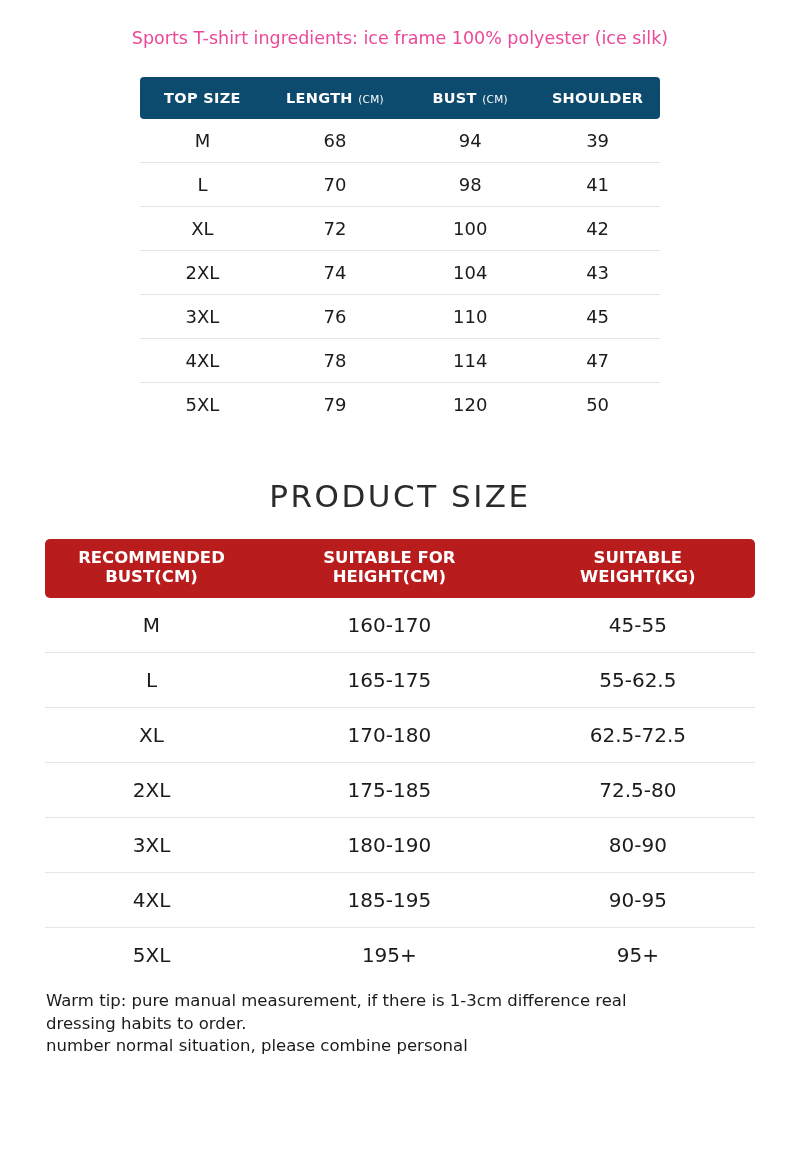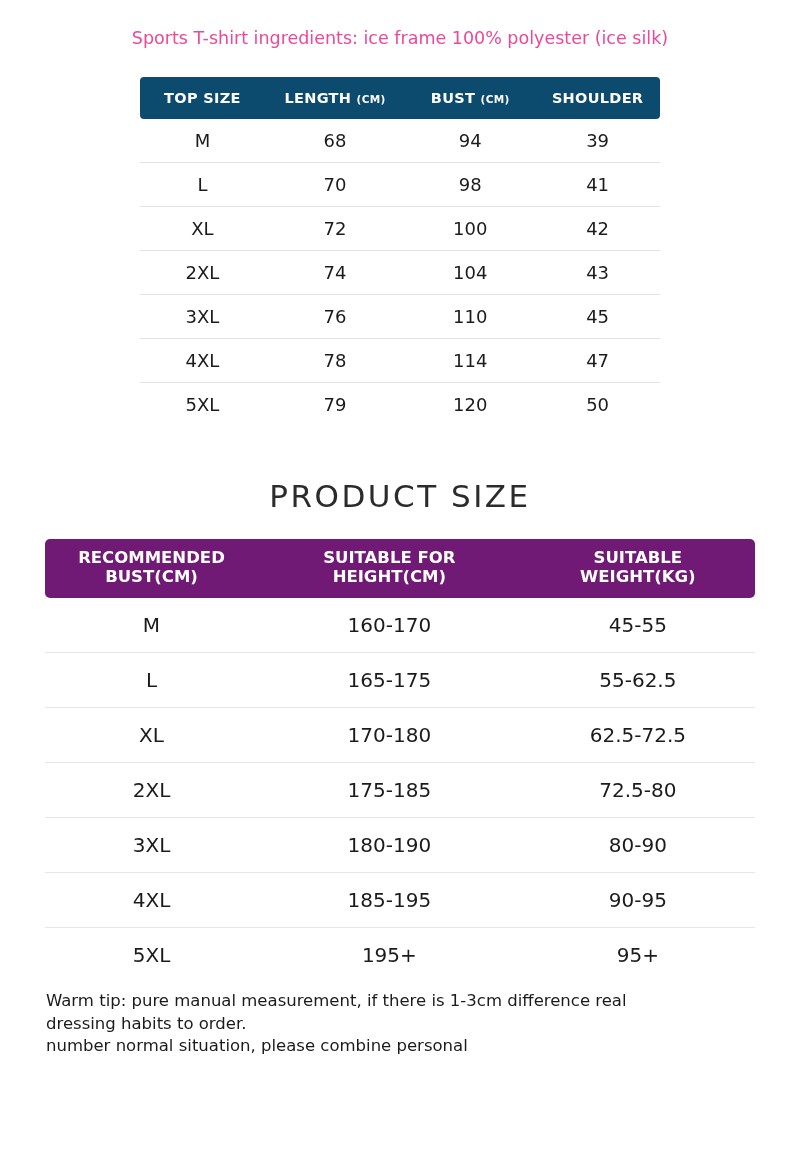--- a/index.html
+++ b/index.html
@@ -61,21 +61,21 @@
     font-weight: 700;
     padding: 13px 0 13px 0;
     letter-spacing: 0.3px;
     text-align: center;
     white-space: nowrap;
   }
   .t1 thead th:first-child { border-top-left-radius: 4px; border-bottom-left-radius: 4px; }
   .t1 thead th:last-child { border-top-right-radius: 4px; border-bottom-right-radius: 4px; }
   .unit {
     font-size: 10.5px;
-    font-weight: 700;
+    font-weight: 400;
     vertical-align: baseline;
   }
   .t1 tbody td {
     text-align: center;
     font-size: 18px;
     color: #1b1b1b;
     padding: 11px 0 11px 0;
     border-bottom: 1px solid #e3e3e3;
   }
   .t1 tbody tr:last-child td {
@@ -85,21 +85,21 @@
   .t1 col.c2 { width: 27%; }
   .t1 col.c3 { width: 25%; }
   .t1 col.c4 { width: 24%; }
 
   
   .table2-wrap {
     width: 710px;
     margin: 25px auto 0 auto;
   }
   .t2 thead th {
-    background: #701a75;
+    background: #b91c1c;
     color: #ffffff;
     font-size: 16.5px;
     font-weight: 700;
     padding: 10px 0 11px 0;
     text-align: center;
     line-height: 1.15;
   }
   .t2 thead th:first-child { border-top-left-radius: 5px; border-bottom-left-radius: 5px; }
   .t2 thead th:last-child { border-top-right-radius: 5px; border-bottom-right-radius: 5px; }
   .t2 tbody td {

